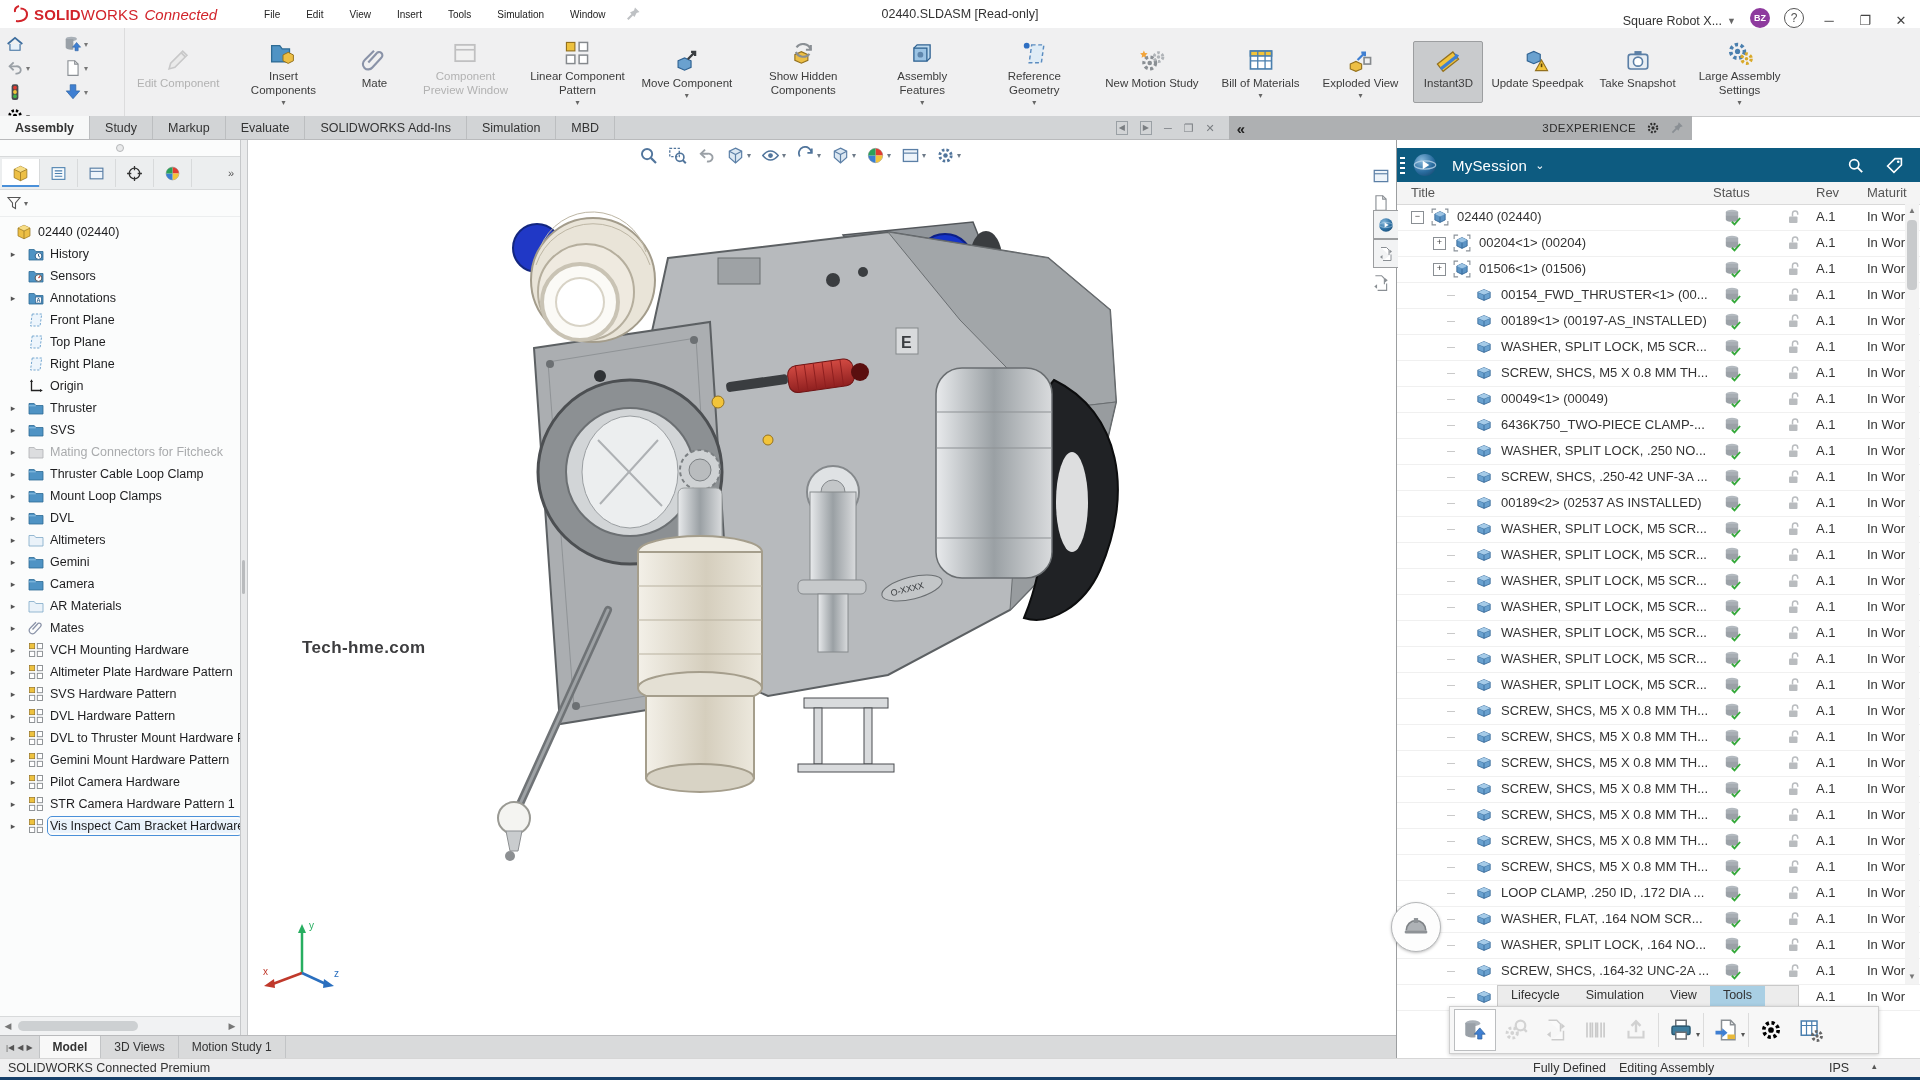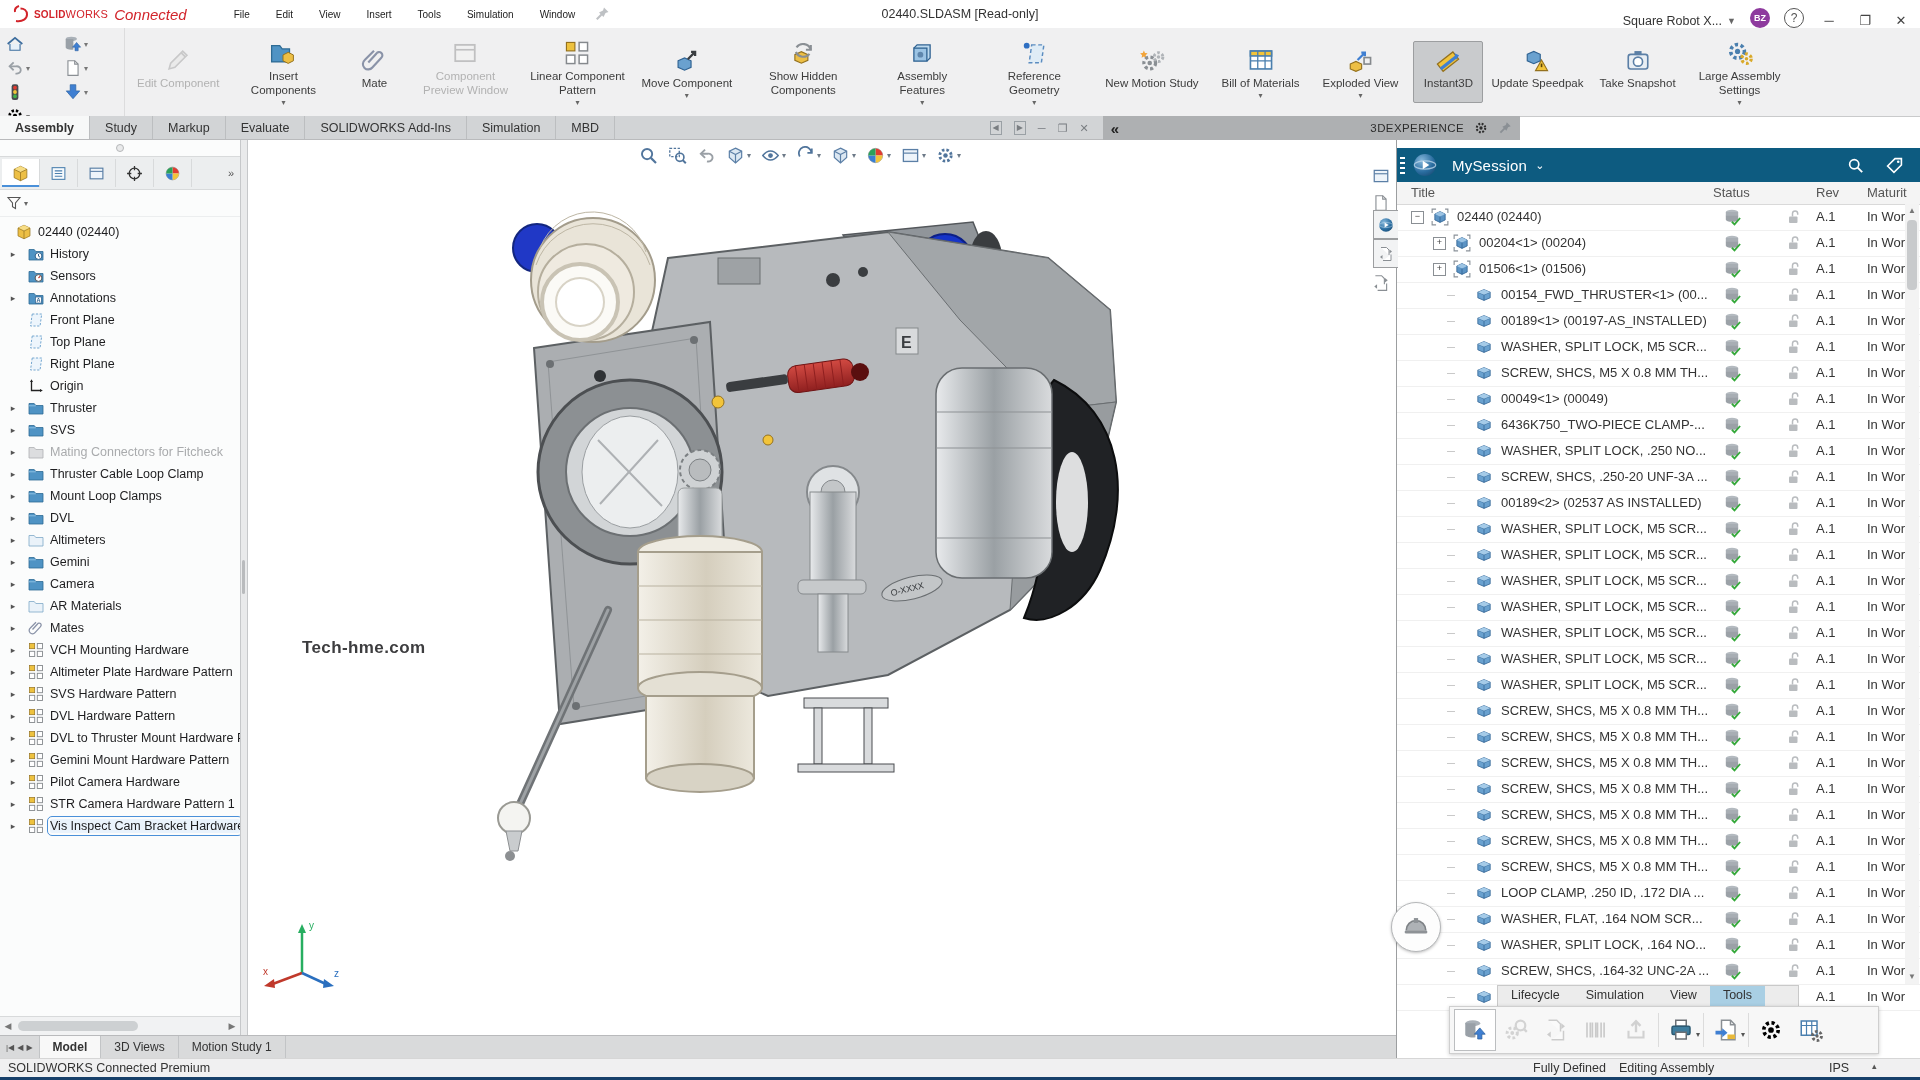--- a/index.html
+++ b/index.html
@@ -3,22 +3,22 @@
 <meta charset="utf-8">
 <style>
 html,body{margin:0;padding:0;}
 body{width:1920px;height:1080px;overflow:hidden;font-family:"Liberation Sans","DejaVu Sans",sans-serif;background:#f0f0f1;-webkit-font-smoothing:antialiased;}
 #app{position:relative;width:1920px;height:1080px;background:#fff;}
 .ic{width:16px;height:16px;display:inline-block;vertical-align:middle;}
 
 #titlebar{position:absolute;top:0;left:0;width:1920px;height:28px;background:#ffffff;border-bottom:1px solid #e4e4e4;display:flex;align-items:center;}
 #brand{display:flex;align-items:center;margin-left:10px;white-space:nowrap;}
 #brand svg{width:20px;height:20px;margin-right:4px;}
-.brand-solid{color:#d2232a;font-weight:bold;font-size:10px;letter-spacing:.2px;text-align:right;}
-.brand-works{color:#d2232a;font-size:11px;letter-spacing:.2px;}
+.brand-solid{color:#d2232a;font-weight:bold;font-size:15px;letter-spacing:.2px;text-align:right;}
+.brand-works{color:#d2232a;font-size:15px;letter-spacing:.2px;}
 .brand-conn{color:#d2232a;font-size:15px;font-style:italic;margin-left:6px;}
 #menus{display:flex;margin-left:34px;}
 #menus .menu{font-size:10px;color:#222;padding:5px 13px;cursor:default;}
 #pin-icon{margin-left:6px;opacity:.55;}
 #doc-title{position:absolute;left:0;right:0;text-align:center;font-size:12.5px;color:#333;pointer-events:none;}
 #tb-right{position:absolute;right:8px;top:0;height:28px;display:flex;align-items:flex-end;gap:14px;}
 #account{font-size:12.5px;color:#333;display:flex;align-items:center;gap:5px;}
 #account .chev{font-size:9px;color:#666;}
 #avatar{width:20px;height:20px;border-radius:50%;background:#8e3a9e;color:#fff;font-size:9px;font-weight:bold;display:flex;align-items:center;justify-content:center;}
 #help-btn{width:18px;height:18px;border-radius:50%;border:1.5px solid #555;color:#555;font-size:12px;display:flex;align-items:center;justify-content:center;}
@@ -32,21 +32,21 @@
 #rbtns{display:flex;align-items:center;padding:2px 4px;}
 .rbtn{min-width:54px;max-width:96px;padding:5px 7px 2px 7px;display:flex;flex-direction:column;align-items:center;border:1px solid transparent;border-radius:2px;}
 .rbtn .ric{width:26px;height:26px;}
 .rlab{font-size:11.5px;line-height:1.18;color:#3c3c3c;text-align:center;margin-top:4px;}
 .rcaret{font-size:8px;color:#666;margin-top:1px;height:9px;}
 .rbtn.disabled .rlab{color:#b2b2b2;}
 .rbtn.disabled .ric{opacity:.4;filter:grayscale(1);}
 .rbtn.active{background:#c9cbcd;border-color:#9c9ea0;}
 .rsep{width:1px;background:#d6d7d8;margin:6px 3px;}
 
-#tabrow{position:absolute;top:116px;left:0;width:1520px;height:24px;display:flex;}
+#tabrow{position:absolute;top:116px;left:0;width:1692px;height:24px;display:flex;}
 #ctabs-wrap{width:1396px;background:#d2d4d6;border-bottom:1px solid #b9babc;display:flex;align-items:stretch;position:relative;}
 .ctab{padding:0 15px;font-size:12.5px;color:#333;display:flex;align-items:center;border-right:1px solid #bcbec0;}
 .ctab.active{background:#f7f8f8;font-weight:bold;}
 #docwin-controls{position:absolute;right:14px;top:0;height:24px;display:flex;align-items:center;gap:12px;color:#7a7e82;font-size:11px;}
 #docwin-controls .boxed{border:1px solid #9aa0a5;padding:0 2px;font-size:8px;line-height:12px;}
 #panel-topstrip{width:524px;background:#aeb0b2;display:flex;align-items:center;padding:0 8px;box-sizing:border-box;}
 #collapse-glyph{font-size:15px;color:#222;font-weight:bold;}
 #app-title{margin-left:auto;font-size:11.5px;color:#2c2c2c;letter-spacing:.4px;}
 #panel-topstrip .ic{width:14px;height:14px;margin-left:10px;color:#2c2c2c;}
 
@@ -1334,21 +1334,21 @@
               <use href="#sym-lockopen"></use>
             </svg>
             <span class="prev">A.1</span>
             <span class="pmat">In Work</span>
           </div>
           <div class="prow" style="top: 260px;">
             <span class="tick" style="left:50px"></span>
             <svg class="picon" style="left:78px">
               <use href="#sym-part"></use>
             </svg>
-            <span class="ptitle" style="left:104px">SCREW, SHCS, .250-20 UNF-3A ...</span>
+            <span class="ptitle" style="left:104px">SCREW, SHCS, .250-42 UNF-3A ...</span>
             <svg class="stat">
               <use href="#sym-db"></use>
             </svg>
             <svg class="statchk">
               <use href="#sym-check"></use>
             </svg>
             <svg class="plock">
               <use href="#sym-lockopen"></use>
             </svg>
             <span class="prev">A.1</span>

